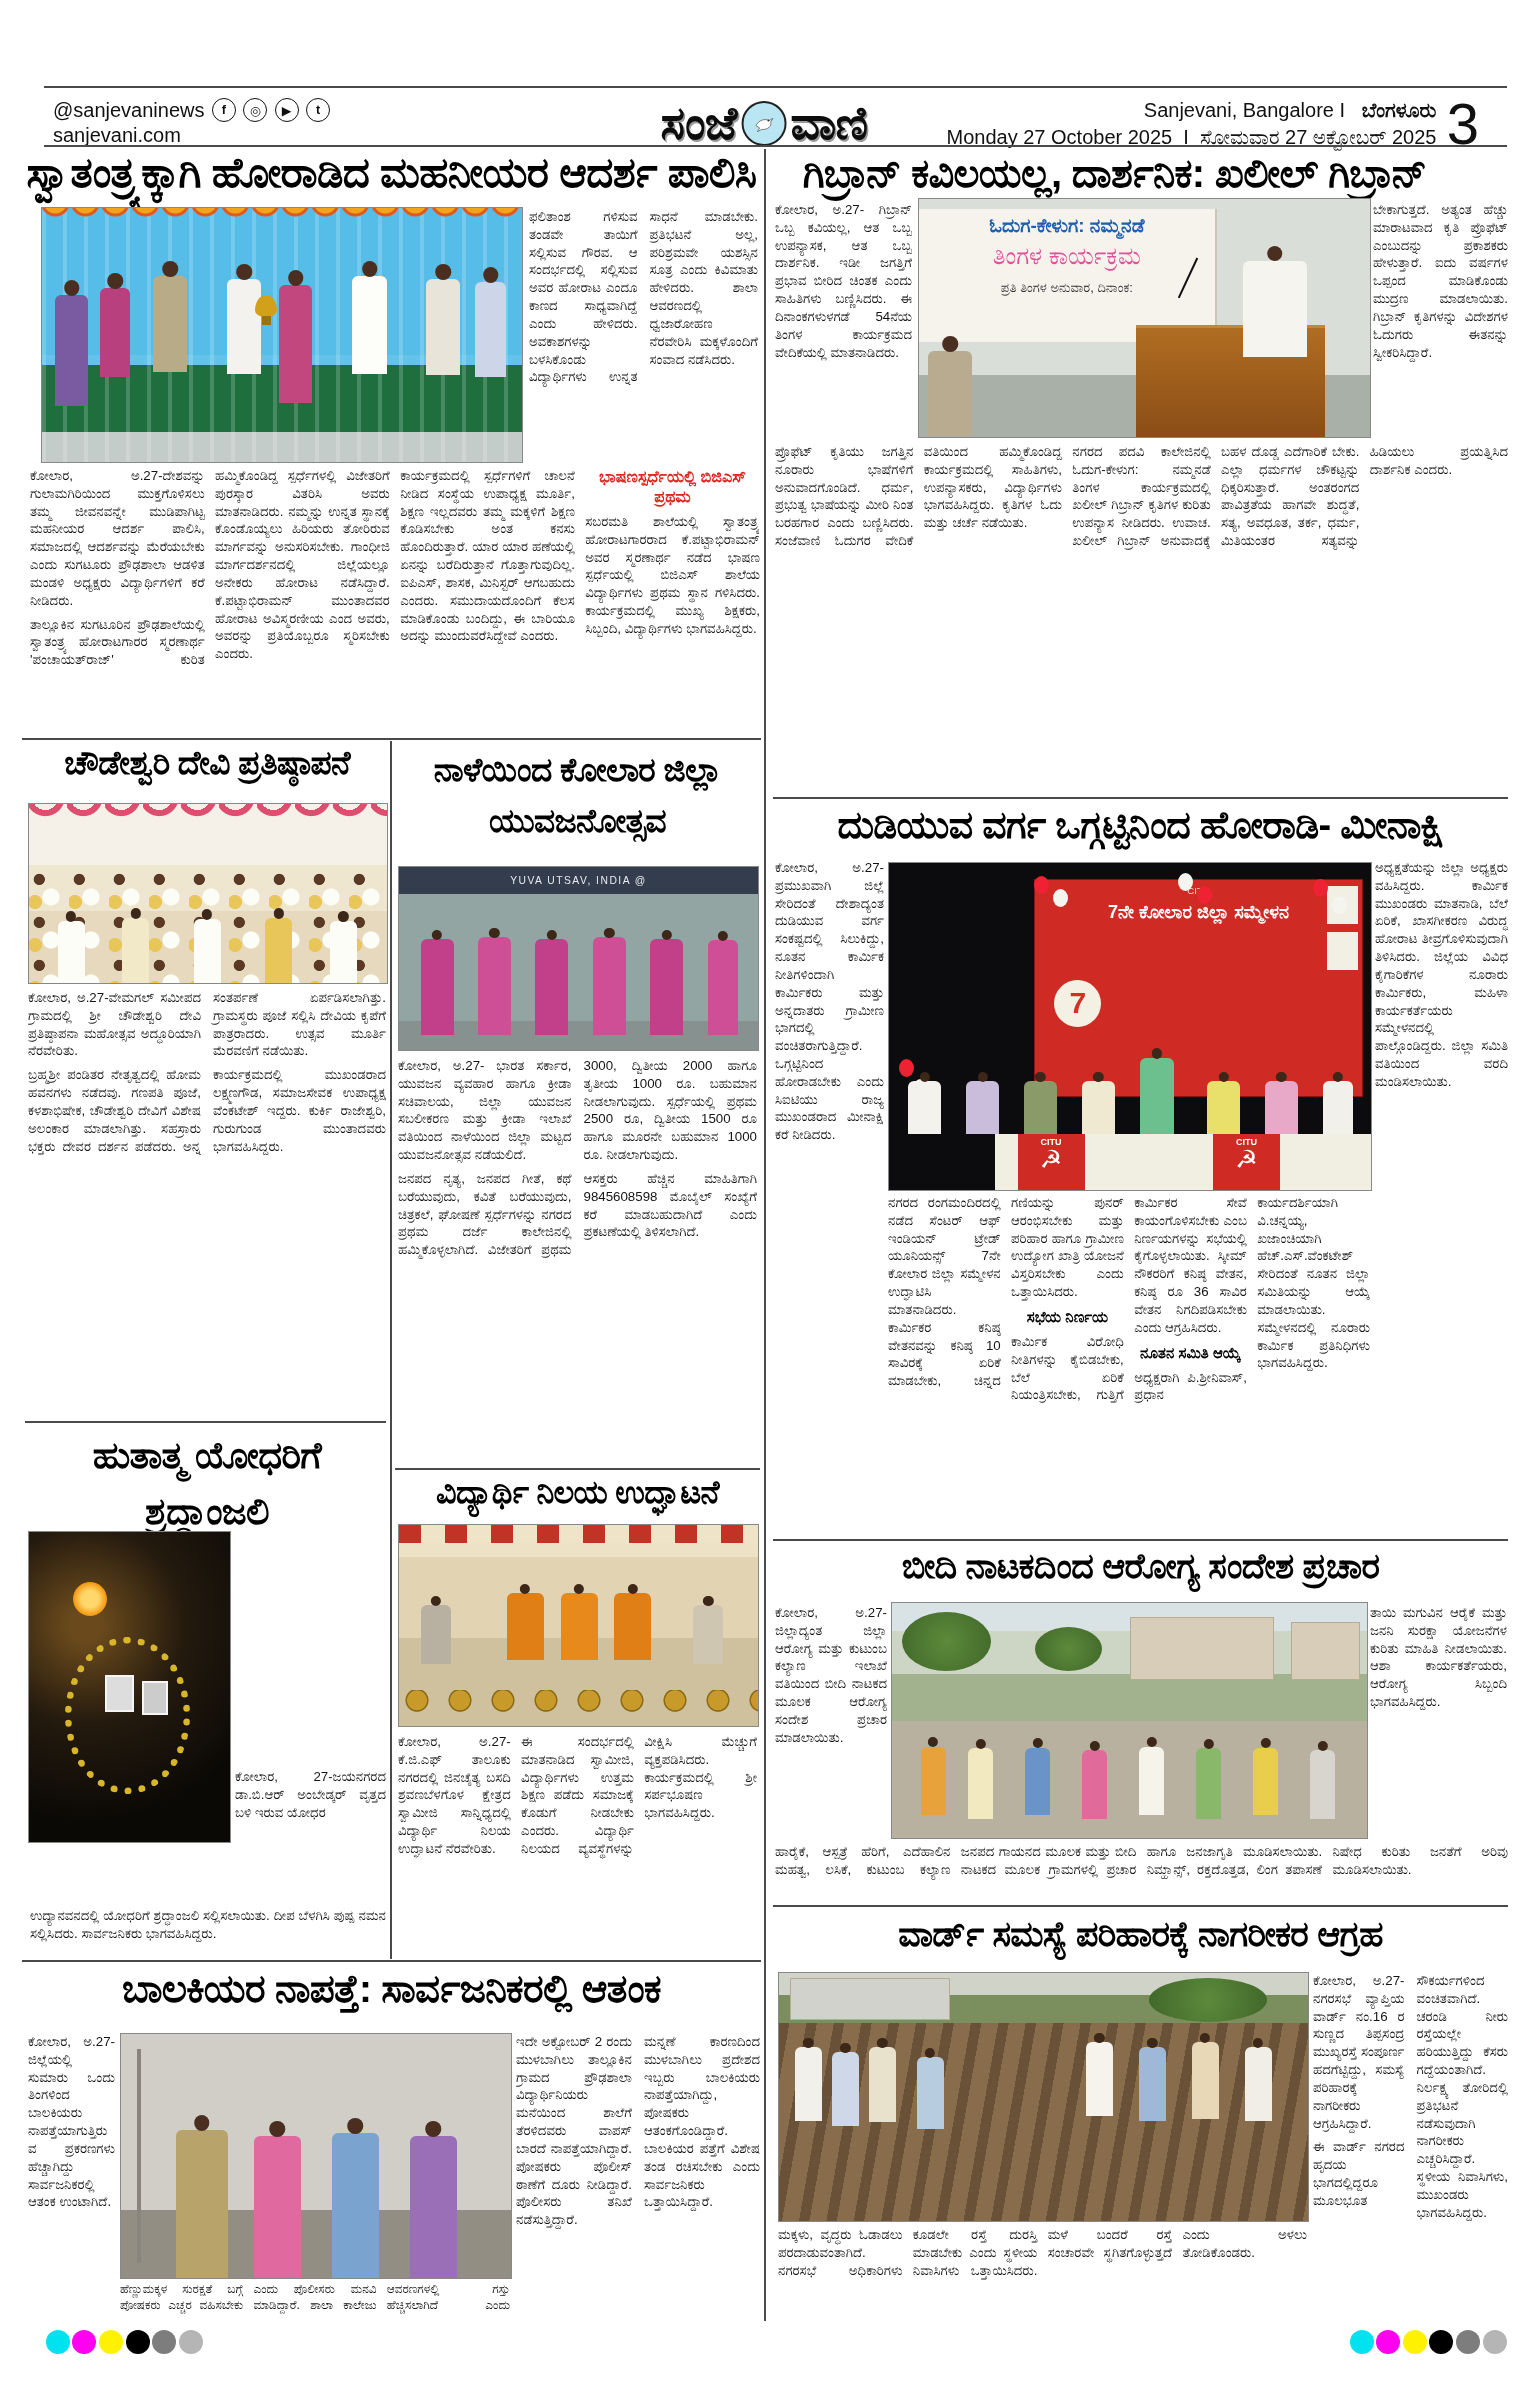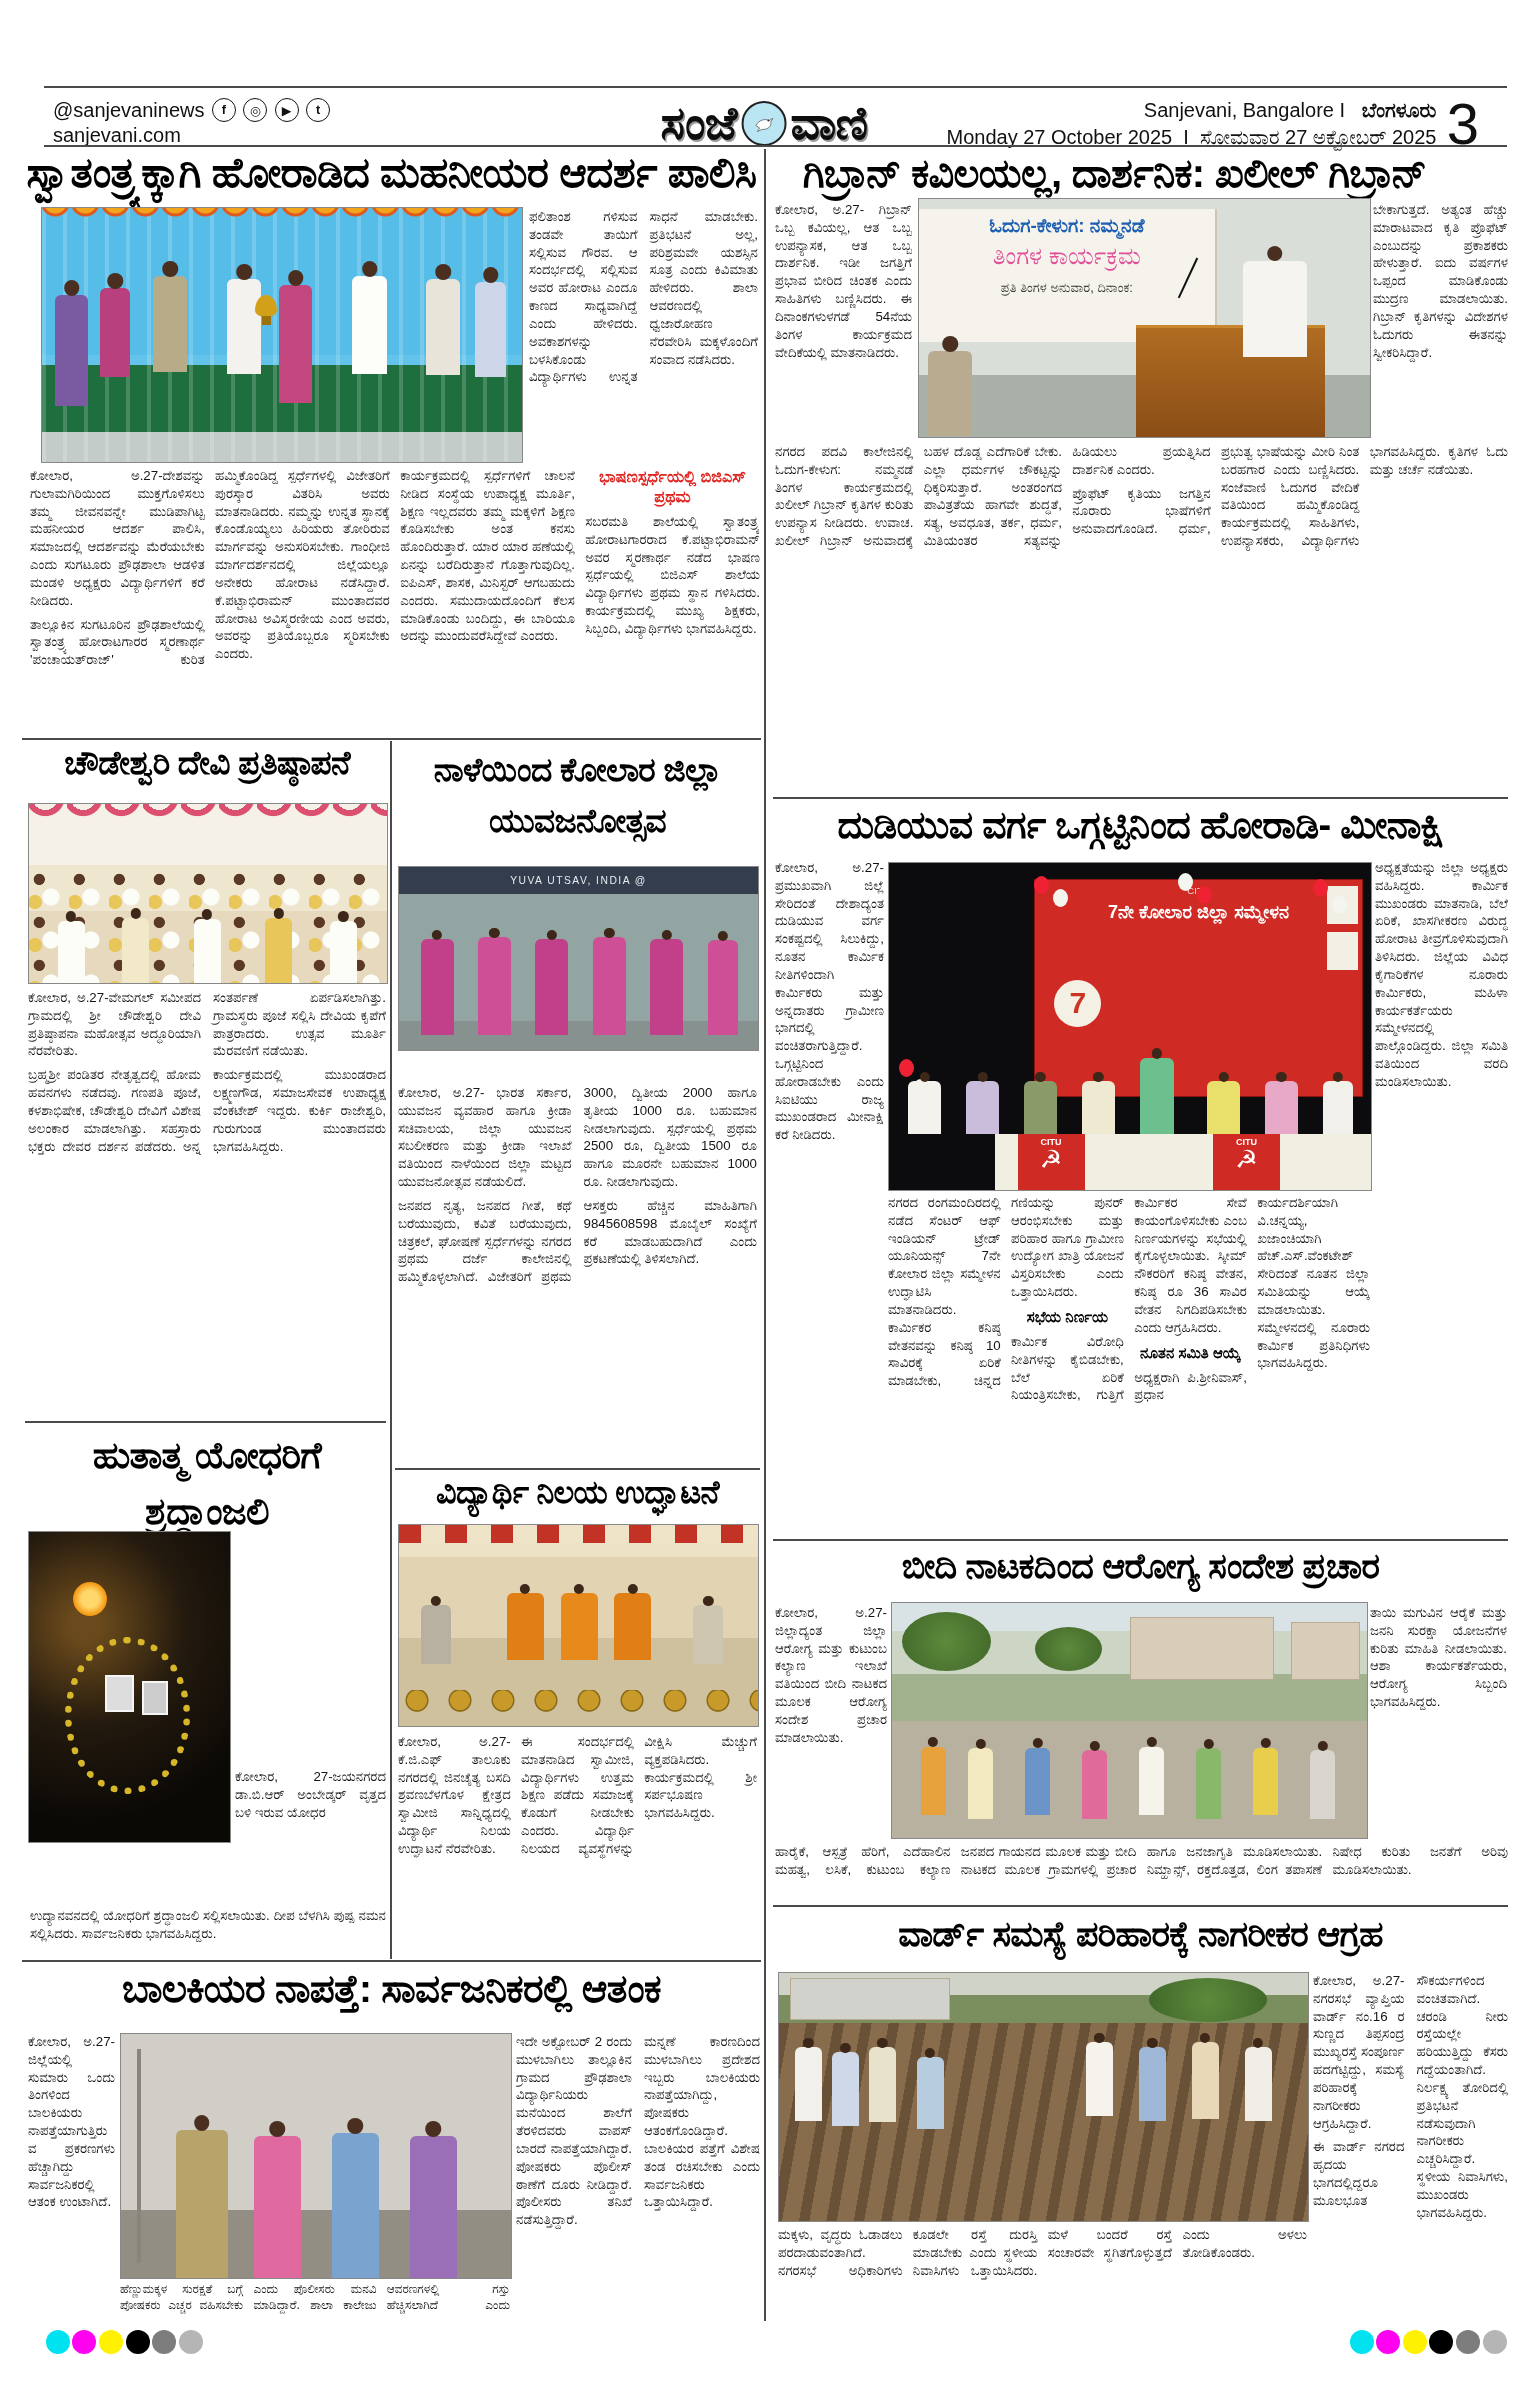--- a/index.html
+++ b/index.html
@@ -186,22 +186,22 @@
     </div>
     <div class="podium"></div>
     <div class="mic" style="right:40%;top:24%;"></div>
     <i class="p" style="right:14%;top:26%;width:64px;height:96px;background:#f6f4ee;"></i>
     <i class="p" style="left:2%;top:64%;width:44px;height:85px;background:#b8ab90;"></i>
   </div>
   <div class="body" style="left:1373px;top:201px;width:135px;height:238px;">
     <p>ಬೇಕಾಗುತ್ತದೆ. ಅತ್ಯಂತ ಹೆಚ್ಚು ಮಾರಾಟವಾದ ಕೃತಿ ಪ್ರೊಫೆಟ್ ಎಂಬುದನ್ನು ಪ್ರಕಾಶಕರು ಹೇಳುತ್ತಾರೆ. ಐದು ವರ್ಷಗಳ ಒಪ್ಪಂದ ಮಾಡಿಕೊಂಡು ಮುದ್ರಣ ಮಾಡಲಾಯಿತು. ಗಿಬ್ರಾನ್ ಕೃತಿಗಳನ್ನು ವಿದೇಶಗಳ ಓದುಗರು ಈತನನ್ನು ಸ್ವೀಕರಿಸಿದ್ದಾರೆ.</p>
   </div>
   <div class="body cols5" style="left:775px;top:443px;width:733px;height:287px;">
+    <p>ಪ್ರೊಫೆಟ್ ಕೃತಿಯು ಜಗತ್ತಿನ ನೂರಾರು ಭಾಷೆಗಳಿಗೆ ಅನುವಾದಗೊಂಡಿದೆ. ಧರ್ಮ, ಪ್ರಭುತ್ವ ಭಾಷೆಯನ್ನು ಮೀರಿ ನಿಂತ ಬರಹಗಾರ ಎಂದು ಬಣ್ಣಿಸಿದರು. ಸಂಜೆವಾಣಿ ಓದುಗರ ವೇದಿಕೆ ವತಿಯಿಂದ ಹಮ್ಮಿಕೊಂಡಿದ್ದ ಕಾರ್ಯಕ್ರಮದಲ್ಲಿ ಸಾಹಿತಿಗಳು, ಉಪನ್ಯಾಸಕರು, ವಿದ್ಯಾರ್ಥಿಗಳು ಭಾಗವಹಿಸಿದ್ದರು. ಕೃತಿಗಳ ಓದು ಮತ್ತು ಚರ್ಚೆ ನಡೆಯಿತು.</p>
     <p>ನಗರದ ಪದವಿ ಕಾಲೇಜಿನಲ್ಲಿ ಓದುಗ-ಕೇಳುಗ: ನಮ್ಮನಡೆ ತಿಂಗಳ ಕಾರ್ಯಕ್ರಮದಲ್ಲಿ ಖಲೀಲ್ ಗಿಬ್ರಾನ್ ಕೃತಿಗಳ ಕುರಿತು ಉಪನ್ಯಾಸ ನೀಡಿದರು. ಉವಾಚ. ಖಲೀಲ್ ಗಿಬ್ರಾನ್ ಅನುವಾದಕ್ಕೆ ಬಹಳ ದೊಡ್ಡ ಎದೆಗಾರಿಕೆ ಬೇಕು. ಎಲ್ಲಾ ಧರ್ಮಗಳ ಚೌಕಟ್ಟನ್ನು ಧಿಕ್ಕರಿಸುತ್ತಾರೆ. ಅಂತರಂಗದ ಪಾವಿತ್ರತೆಯ ಹಾಗವೇ ಶುದ್ಧತೆ, ಸತ್ಯ, ಅವಧೂತ, ತರ್ಕ, ಧರ್ಮ, ಮಿತಿಯಂತರ ಸತ್ಯವನ್ನು ಹಿಡಿಯಲು ಪ್ರಯತ್ನಿಸಿದ ದಾರ್ಶನಿಕ ಎಂದರು.</p>
-    <p>ಪ್ರೊಫೆಟ್ ಕೃತಿಯು ಜಗತ್ತಿನ ನೂರಾರು ಭಾಷೆಗಳಿಗೆ ಅನುವಾದಗೊಂಡಿದೆ. ಧರ್ಮ, ಪ್ರಭುತ್ವ ಭಾಷೆಯನ್ನು ಮೀರಿ ನಿಂತ ಬರಹಗಾರ ಎಂದು ಬಣ್ಣಿಸಿದರು. ಸಂಜೆವಾಣಿ ಓದುಗರ ವೇದಿಕೆ ವತಿಯಿಂದ ಹಮ್ಮಿಕೊಂಡಿದ್ದ ಕಾರ್ಯಕ್ರಮದಲ್ಲಿ ಸಾಹಿತಿಗಳು, ಉಪನ್ಯಾಸಕರು, ವಿದ್ಯಾರ್ಥಿಗಳು ಭಾಗವಹಿಸಿದ್ದರು. ಕೃತಿಗಳ ಓದು ಮತ್ತು ಚರ್ಚೆ ನಡೆಯಿತು.</p>
   </div>
 
   <h2 class="hl" style="left:25px;top:744px;width:364px;font-size:33px;">ಚೌಡೇಶ್ವರಿ ದೇವಿ ಪ್ರತಿಷ್ಠಾಪನೆ</h2>
   <div class="ph photo3" style="left:28px;top:803px;width:358px;height:179px;">
     <div class="swag"></div>
     <div class="crowd3"></div>
     <i class="p sm" style="left:8%;bottom:0;width:27px;height:62px;background:#fdfdf8;"></i>
     <i class="p sm" style="left:26%;bottom:0;width:27px;height:65px;background:#f2e9c8;"></i>
     <i class="p sm" style="left:46%;bottom:0;width:27px;height:64px;background:#fdfdf8;"></i>
     <i class="p sm" style="left:66%;bottom:0;width:27px;height:65px;background:#e8c65a;"></i>
@@ -216,21 +216,21 @@
   <h2 class="hl" style="left:395px;top:744px;width:365px;font-size:33px;line-height:1.55;">ನಾಳೆಯಿಂದ ಕೋಲಾರ ಜಿಲ್ಲಾ ಯುವಜನೋತ್ಸವ</h2>
   <div class="ph photo4" style="left:398px;top:866px;width:359px;height:183px;">
     <div class="banner4">YUVA UTSAV, INDIA @</div>
     <i class="p sm" style="left:6%;bottom:8%;width:33px;height:96px;background:#c23f8a;"></i>
     <i class="p sm" style="left:22%;bottom:8%;width:33px;height:98px;background:#cf4f96;"></i>
     <i class="p sm" style="left:38%;bottom:8%;width:33px;height:96px;background:#c23f8a;"></i>
     <i class="p sm" style="left:54%;bottom:8%;width:33px;height:98px;background:#cf4f96;"></i>
     <i class="p sm" style="left:70%;bottom:8%;width:33px;height:96px;background:#c23f8a;"></i>
     <i class="p sm" style="left:86%;bottom:8%;width:30px;height:95px;background:#cf4f96;"></i>
   </div>
-  <div class="body cols2" style="left:398px;top:1057px;width:359px;height:405px;margin-top:27px;">
+  <div class="body cols2" style="left:398px;top:1057px;width:359px;height:405px;">
     <p>ಕೋಲಾರ, ಅ.27- ಭಾರತ ಸರ್ಕಾರ, ಯುವಜನ ವ್ಯವಹಾರ ಹಾಗೂ ಕ್ರೀಡಾ ಸಚಿವಾಲಯ, ಜಿಲ್ಲಾ ಯುವಜನ ಸಬಲೀಕರಣ ಮತ್ತು ಕ್ರೀಡಾ ಇಲಾಖೆ ವತಿಯಿಂದ ನಾಳೆಯಿಂದ ಜಿಲ್ಲಾ ಮಟ್ಟದ ಯುವಜನೋತ್ಸವ ನಡೆಯಲಿದೆ.</p>
     <p>ಜನಪದ ನೃತ್ಯ, ಜನಪದ ಗೀತೆ, ಕಥೆ ಬರೆಯುವುದು, ಕವಿತೆ ಬರೆಯುವುದು, ಚಿತ್ರಕಲೆ, ಘೋಷಣೆ ಸ್ಪರ್ಧೆಗಳನ್ನು ನಗರದ ಪ್ರಥಮ ದರ್ಜೆ ಕಾಲೇಜಿನಲ್ಲಿ ಹಮ್ಮಿಕೊಳ್ಳಲಾಗಿದೆ. ವಿಜೇತರಿಗೆ ಪ್ರಥಮ 3000, ದ್ವಿತೀಯ 2000 ಹಾಗೂ ತೃತೀಯ 1000 ರೂ. ಬಹುಮಾನ ನೀಡಲಾಗುವುದು. ಸ್ಪರ್ಧೆಯಲ್ಲಿ ಪ್ರಥಮ 2500 ರೂ, ದ್ವಿತೀಯ 1500 ರೂ ಹಾಗೂ ಮೂರನೇ ಬಹುಮಾನ 1000 ರೂ. ನೀಡಲಾಗುವುದು.</p>
     <p>ಆಸಕ್ತರು ಹೆಚ್ಚಿನ ಮಾಹಿತಿಗಾಗಿ 9845608598 ಮೊಬೈಲ್ ಸಂಖ್ಯೆಗೆ ಕರೆ ಮಾಡಬಹುದಾಗಿದೆ ಎಂದು ಪ್ರಕಟಣೆಯಲ್ಲಿ ತಿಳಿಸಲಾಗಿದೆ.</p>
   </div>
 
   <h2 class="hl" style="left:773px;top:803px;width:735px;font-size:38px;">ದುಡಿಯುವ ವರ್ಗ ಒಗ್ಗಟ್ಟಿನಿಂದ ಹೋರಾಡಿ- ಮೀನಾಕ್ಷಿ</h2>
   <div class="body" style="left:775px;top:859px;width:109px;height:664px;">
     <p>ಕೋಲಾರ, ಅ.27-ಪ್ರಮುಖವಾಗಿ ಜಿಲ್ಲೆ ಸೇರಿದಂತೆ ದೇಶಾದ್ಯಂತ ದುಡಿಯುವ ವರ್ಗ ಸಂಕಷ್ಟದಲ್ಲಿ ಸಿಲುಕಿದ್ದು, ನೂತನ ಕಾರ್ಮಿಕ ನೀತಿಗಳಿಂದಾಗಿ ಕಾರ್ಮಿಕರು ಮತ್ತು ಅನ್ನದಾತರು ಗ್ರಾಮೀಣ ಭಾಗದಲ್ಲಿ ವಂಚಿತರಾಗುತ್ತಿದ್ದಾರೆ. ಒಗ್ಗಟ್ಟಿನಿಂದ ಹೋರಾಡಬೇಕು ಎಂದು ಸಿಐಟಿಯು ರಾಜ್ಯ ಮುಖಂಡರಾದ ಮೀನಾಕ್ಷಿ ಕರೆ ನೀಡಿದರು.</p>
   </div>
   <div class="ph photo5" style="left:888px;top:862px;width:482px;height:327px;">

